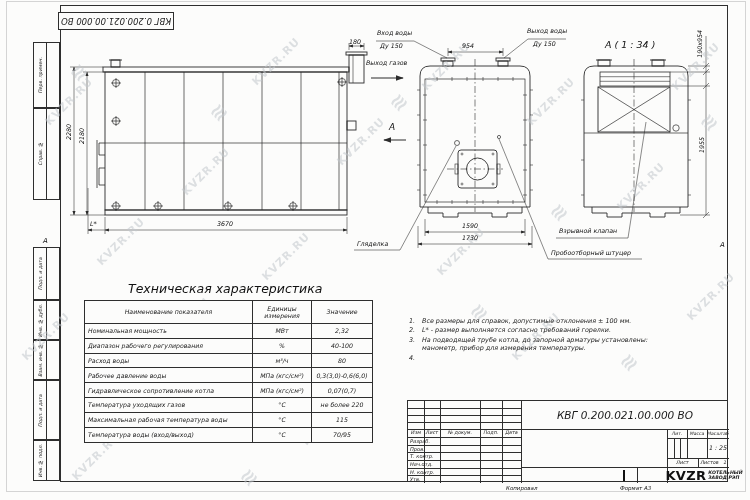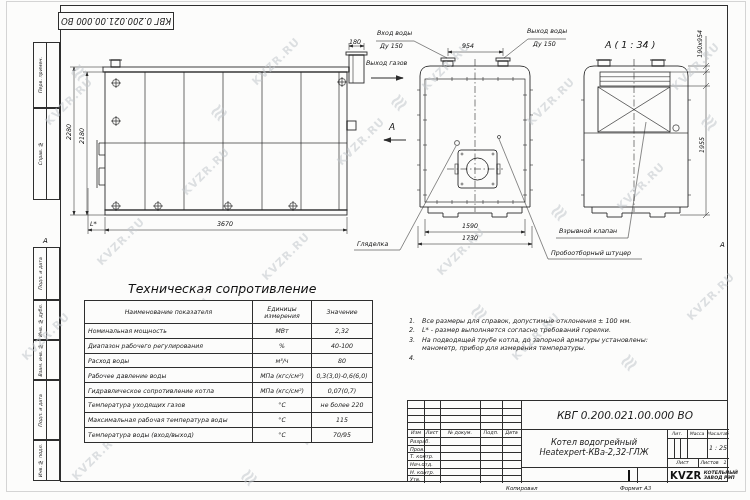--- a/index.html
+++ b/index.html
@@ -51,21 +51,21 @@
   .tb .hl { position:absolute; height:1px; background:#2e2e2e; }
   .tb .txt { position:absolute; font-style:italic; display:flex; align-items:center;
              justify-content:center; line-height:1.2; white-space:nowrap; }
   .tb .rowlbl { position:absolute; left:2px; width:30px; height:7px; font-size:5.1px;
                 font-style:italic; display:flex; align-items:center; }
   .logo { position:absolute; left:229px; top:66px; width:92px; height:16px;
           display:flex; align-items:center; justify-content:center; gap:2px; }
   .logosq { width:11px; height:11px;
             background:repeating-linear-gradient(45deg,#111 0 2px,#fafafa 2px 3px);
             border:1px solid #111; }
-  .logotxt { font-size:10px; font-weight:800; letter-spacing:.3px; font-style:normal; color:#111;margin-left:38px; }
+  .logotxt { font-size:13px; font-weight:800; letter-spacing:.3px; font-style:normal; color:#111;margin-left:38px; }
   .orgcol { display:flex; flex-direction:column; line-height:1.1; }
   .orgcol span { font-size:4.7px; font-weight:bold; font-style:italic; }
 </style>
 </head>
 <body>
 
 <div id="sheet">
 
   <div class="paperedge"></div>
   <div class="frame"></div>
@@ -267,21 +267,21 @@
   <div class="lbl f60" style="left:462px;top:223px">1590</div>
   <div class="lbl f60" style="left:462px;top:235px">1730</div>
   <div class="lbl f60" style="left:357px;top:241px">Гляделка</div>
   <div class="lbl f60" style="left:551px;top:250px">Пробоотборный штуцер</div>
 
   <div class="lbl" style="left:605px;top:40px;font-size:9.5px">А ( 1 : 34 )</div>
   <div class="lbl vdim" style="left:697px;top:30px">190х954</div>
   <div class="lbl vdim" style="left:699px;top:137px">1955</div>
   <div class="lbl f60" style="left:559px;top:228px">Взрывной клапан</div>
 
-  <div class="lbl" style="left:128px;top:283px;font-size:12.5px">Техническая сопротивление</div>
+  <div class="lbl" style="left:128px;top:283px;font-size:12.5px">Техническая характеристика</div>
   <div class="spec">
     <div class="c cc">Наименование показателя</div>
     <div class="c cc">Единицы измерения</div>
     <div class="c cc">Значение</div>
     <div class="c">Номинальная мощность</div>
     <div class="c cc">МВт</div>
     <div class="c cc">2,32</div>
     <div class="c">Диапазон рабочего регулирования</div>
     <div class="c cc">%</div>
     <div class="c cc">40-100</div>
@@ -359,24 +359,20 @@
     <div class="txt" style="left:72px;top:28px;width:22px;height:8px;font-size:4.9px">Подп.</div>
     <div class="txt" style="left:94px;top:28px;width:19px;height:8px;font-size:4.9px">Дата</div>
 
     <div class="rowlbl" style="top:36.5px">Разраб.</div>
     <div class="rowlbl" style="top:44.5px">Пров.</div>
     <div class="rowlbl" style="top:51.5px">Т. контр.</div>
     <div class="rowlbl" style="top:59.5px">Нач.отд.</div>
     <div class="rowlbl" style="top:67.5px">Н. контр.</div>
     <div class="rowlbl" style="top:74.5px">Утв.</div>
 
-    <div class="txt" style="left:113px;top:28px;width:146px;height:38px;flex-direction:column;font-size:8.2px">
-      <span>Котел водогрейный</span>
-      <span>Heatexpert-КВа-2,32-ГЛЖ</span>
-    </div>
 
     <div class="txt" style="left:259px;top:28px;width:20px;height:9px;font-size:4.6px">Лит.</div>
     <div class="txt" style="left:279px;top:28px;width:20px;height:9px;font-size:4.6px">Масса</div>
     <div class="txt" style="left:299px;top:28px;width:22px;height:9px;font-size:4.6px">Масштаб</div>
     <div class="txt" style="left:299px;top:37px;width:22px;height:20px;font-size:6.3px">1 : 25</div>
 
     <div class="txt" style="left:259px;top:57px;width:31px;height:9px;font-size:4.9px">Лист</div>
     <div class="txt" style="left:290px;top:57px;width:31px;height:9px;font-size:4.9px;justify-content:space-around">
       <span>Листов</span>
       <span>1</span>

